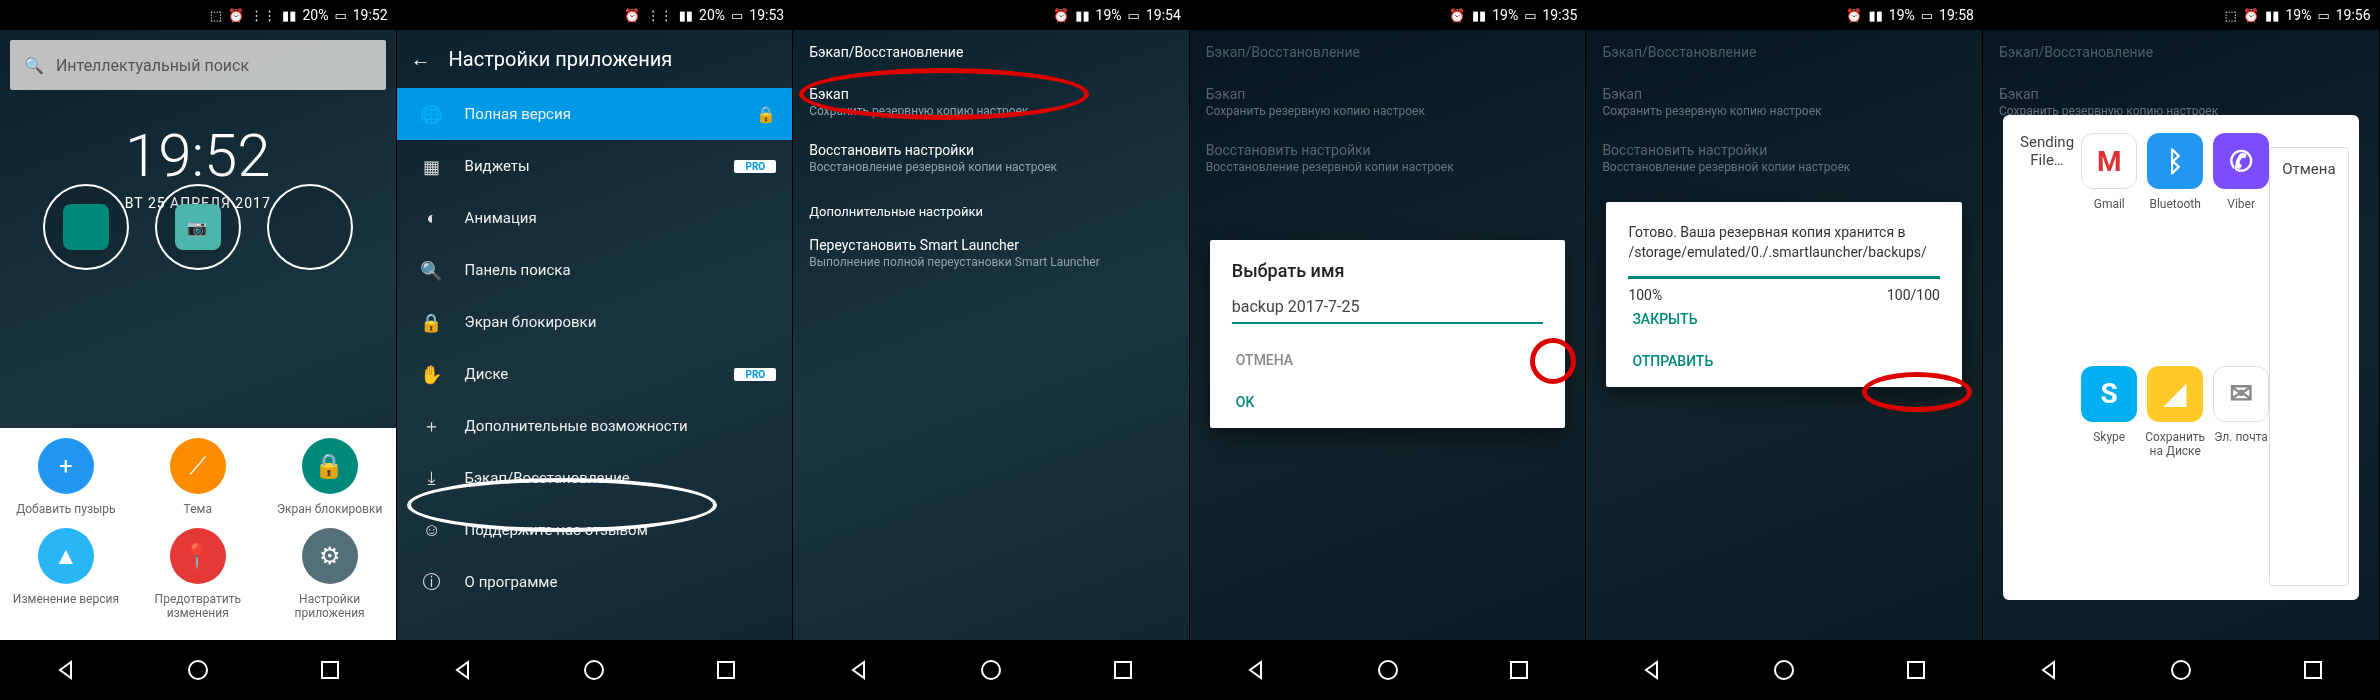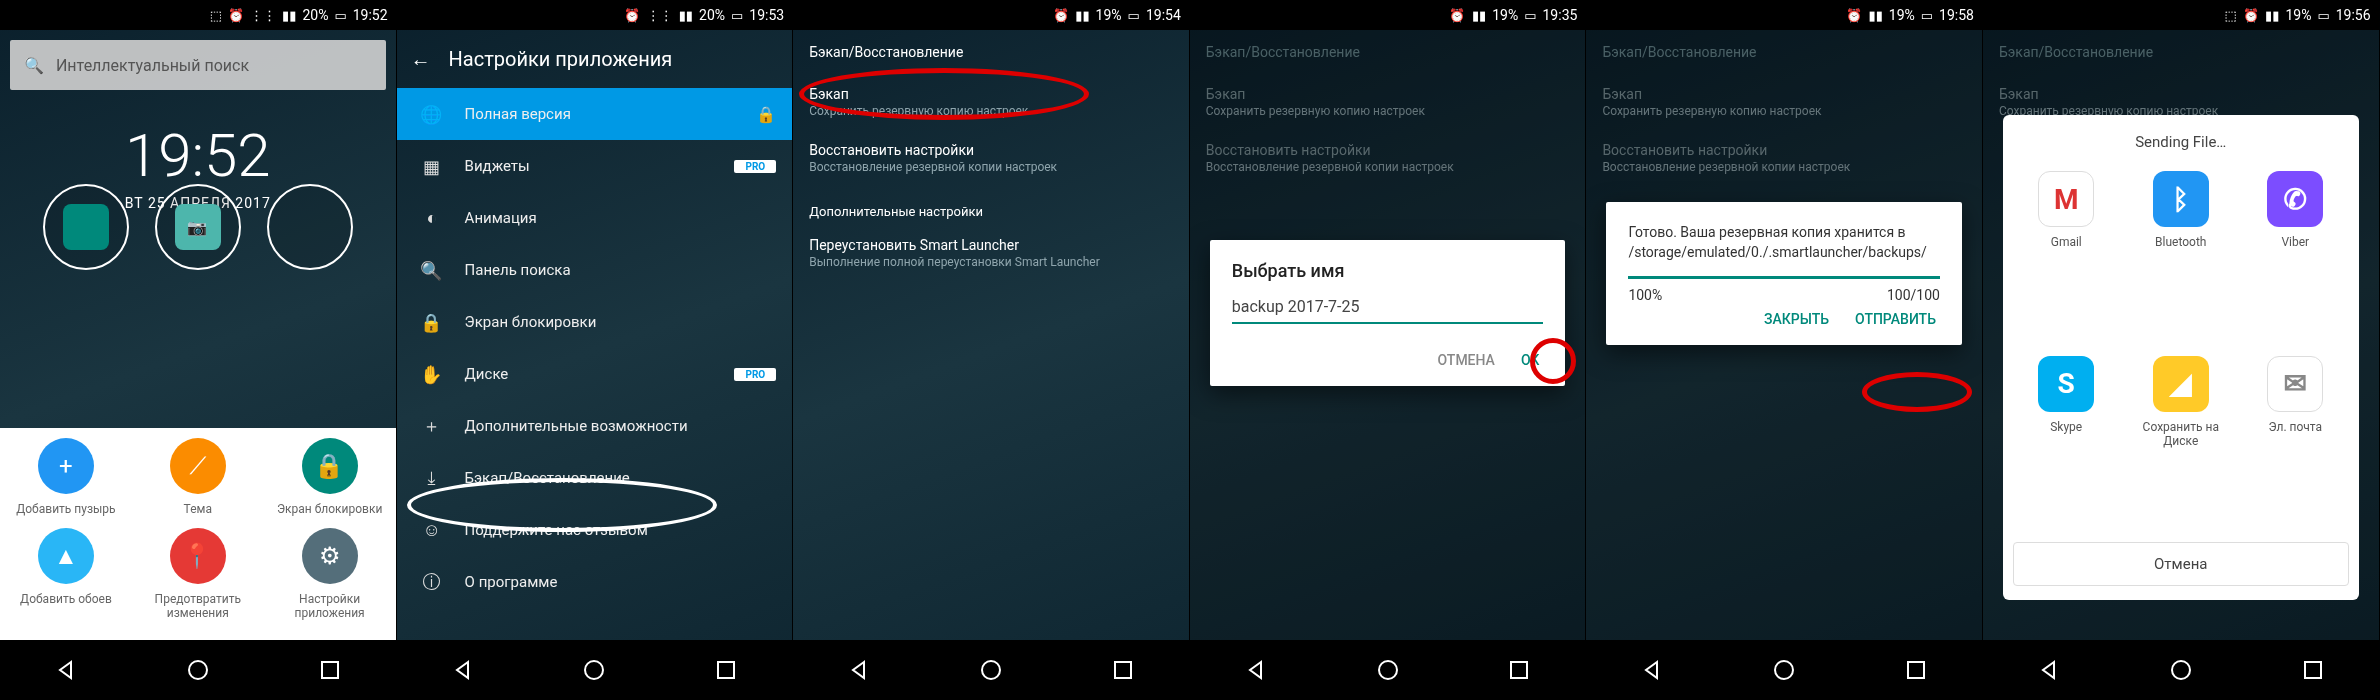--- a/index.html
+++ b/index.html
@@ -41,29 +41,29 @@
   .li { padding: 12px 16px; }
   .li .t { font-size: 14px; color: #fff; margin-bottom: 2px; }
   .li .st { font-size: 12px; color: #8fa5ad; }
   .li.dim .t { color: #7c9299; }
   .sect { padding: 18px 16px 6px; font-size: 13px; color: #fff; }
   
   
   .dialog { position: absolute; left: 20px; right: 20px; background: #fff; color: #333; border-radius: 2px; padding: 20px 22px 10px; box-shadow: 0 8px 24px rgba(0,0,0,0.5); }
   .dialog .dtitle { font-size: 18px; font-weight: 500; margin-bottom: 16px; color: #222; }
   .dialog .input-line { font-size: 16px; color: #444; padding-bottom: 6px; border-bottom: 2px solid #00897b; margin-bottom: 20px; }
-  .dialog .btnrow { display: flex; justify-content: flex-end; gap: 26px; font-size: 14px; font-weight: 500; padding: 8px 4px; }
+  .dialog .btnrow { display: flex; justify-content: flex-end; gap: 26px; font-size: 14px; font-weight: 500; padding: 8px 4px; flex-direction: column; }
   .dialog .btnrow .btn { color: #00897b; }
   .dialog .btnrow .btn.gray { color: #888; }
   .progress { height: 3px; background: #ccc; margin: 14px 0 8px; position: relative; }
   .progress .fill { position: absolute; left: 0; top: 0; bottom: 0; width: 100%; background: #00897b; }
   .progrow { display: flex; justify-content: space-between; font-size: 14px; color: #333; margin-bottom: 0; }
   
   
-  .share { position: absolute; left: 20px; right: 20px; top: 115px; bottom: 100px; background: #fff; color: #333; border-radius: 6px; padding: 18px 10px 14px; display: flex; flex-direction: column; }
+  .share { position: absolute; left: 20px; right: 20px; top: 115px; bottom: 100px; background: #fff; color: #333; border-radius: 6px; padding: 18px 10px 14px; display: flex; }
   .share .sh-title { text-align: center; font-size: 15px; color: #444; margin-bottom: 20px; }
   .share .sh-grid { display: grid; grid-template-columns: repeat(3, 1fr); gap: 26px 8px; flex: 1; }
   .share .sh-item { text-align: center; }
   .share .sh-ico { width: 56px; height: 56px; border-radius: 12px; margin: 0 auto 8px; display: flex; align-items: center; justify-content: center; font-size: 28px; color: #fff; font-weight: bold; }
   .share .sh-lbl { font-size: 12px; color: #555; line-height: 14px; }
   .share .sh-cancel { margin-top: 14px; border: 1px solid #ddd; border-radius: 4px; text-align: center; padding: 12px; font-size: 15px; color: #444; }
   
   .darken { position: absolute; inset: 30px 0 60px 0; background: rgba(0,0,0,0.3); }
 </style>
 </head>
@@ -105,21 +105,21 @@
         <div class="s1-item">
           <div class="circ" style="background:#fb8c00">⟋</div>
           <div class="lbl">Тема</div>
         </div>
         <div class="s1-item">
           <div class="circ" style="background:#00897b">🔒</div>
           <div class="lbl">Экран блокировки</div>
         </div>
         <div class="s1-item">
           <div class="circ" style="background:#29b6f6">▲</div>
-          <div class="lbl">Добавить обоев</div>
+          <div class="lbl">Изменение версия</div>
         </div>
         <div class="s1-item">
           <div class="circ" style="background:#e53935">📍</div>
           <div class="lbl">Предотвратить изменения</div>
         </div>
         <div class="s1-item">
           <div class="circ" style="background:#546e7a">⚙</div>
           <div class="lbl">Настройки приложения</div>
         </div>
       </div>

